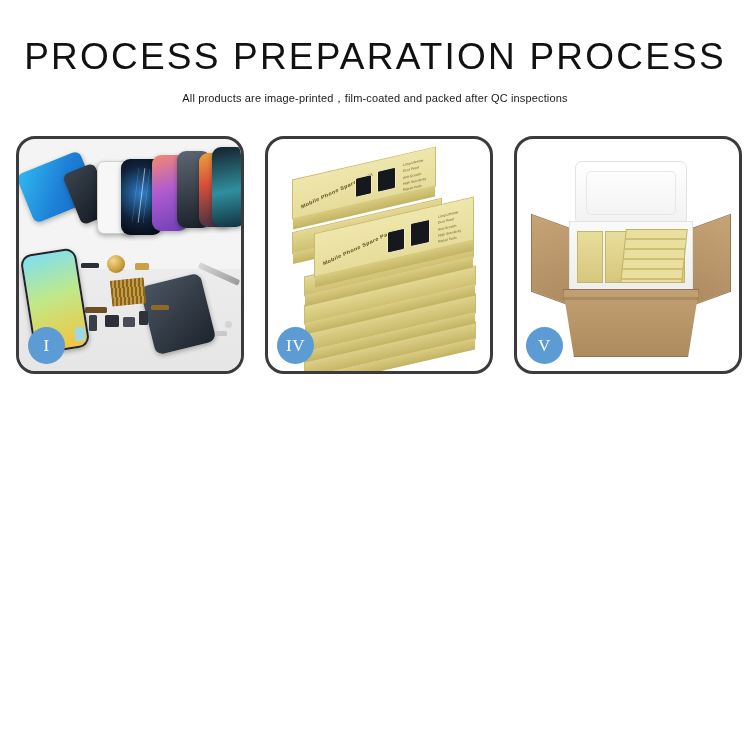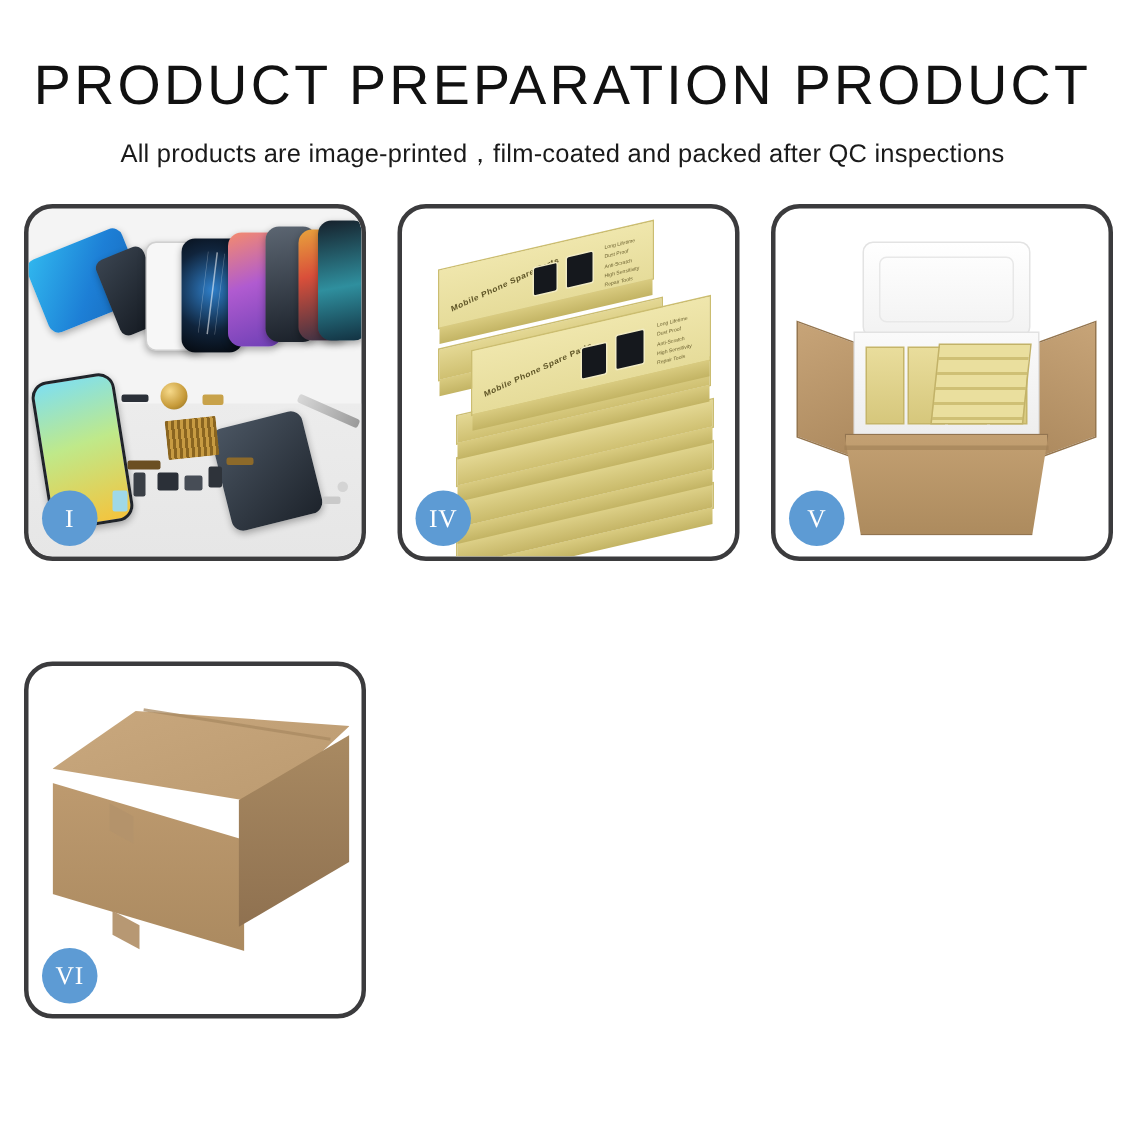--- a/index.html
+++ b/index.html
@@ -24,21 +24,21 @@
     font-weight: 500;
     color: #111111;
     letter-spacing: 2.2px;
     line-height: 1.15;
     white-space: nowrap;
     font-family: "Liberation Sans", sans-serif;
   }
 
   .subtitle {
     margin-top: 12px;
-    font-size: 17px;
+    font-size: 11px;
     font-weight: 400;
     color: #1a1a1a;
     letter-spacing: 0.15px;
     white-space: nowrap;
   }
 
   
   .grid {
     position: absolute;
     top: 136px;
@@ -388,21 +388,21 @@
   }
   .bx-tape1 { left:54px; top:96px; width:16px; height:18px; transform: skewY(28deg); }
   .bx-tape2 { left:56px; top:168px; width:18px; height:16px; transform: skewY(28deg); }
 </style>
 </head>
 <body>
 
 <div class="page">
 
   <div class="header">
-    <div class="title">PRODUCT PREPARATION PRODUCT</div>
+    <div class="title">PROCESS PREPARATION PROCESS</div>
     <div class="subtitle">All products are image-printed，film-coated and packed after QC inspections</div>
   </div>
 
   <div class="grid">
 
     <div class="panel p1">
       <div class="photo">
         <div class="floor"></div>
         <div class="ph ph-a"></div>
         <div class="ph ph-b"></div>
@@ -501,26 +501,15 @@
           <div class="ycol"></div>
           <div class="ycol"></div>
         </div>
         <div class="ystack"></div>
         <div class="c-body"></div>
         <div class="c-bodyline"></div>
       </div>
       <div class="badge">V</div>
     </div>
 
-    <div class="panel p6">
-      <div class="photo">
-        <div class="bx-top"></div>
-        <div class="bx-topline"></div>
-        <div class="bx-left"></div>
-        <div class="bx-right"></div>
-        <div class="bx-tape bx-tape1"></div>
-        <div class="bx-tape bx-tape2"></div>
-      </div>
-      <div class="badge">VI</div>
-    </div>
 
   </div>
 </div>
 
 </body></html>

